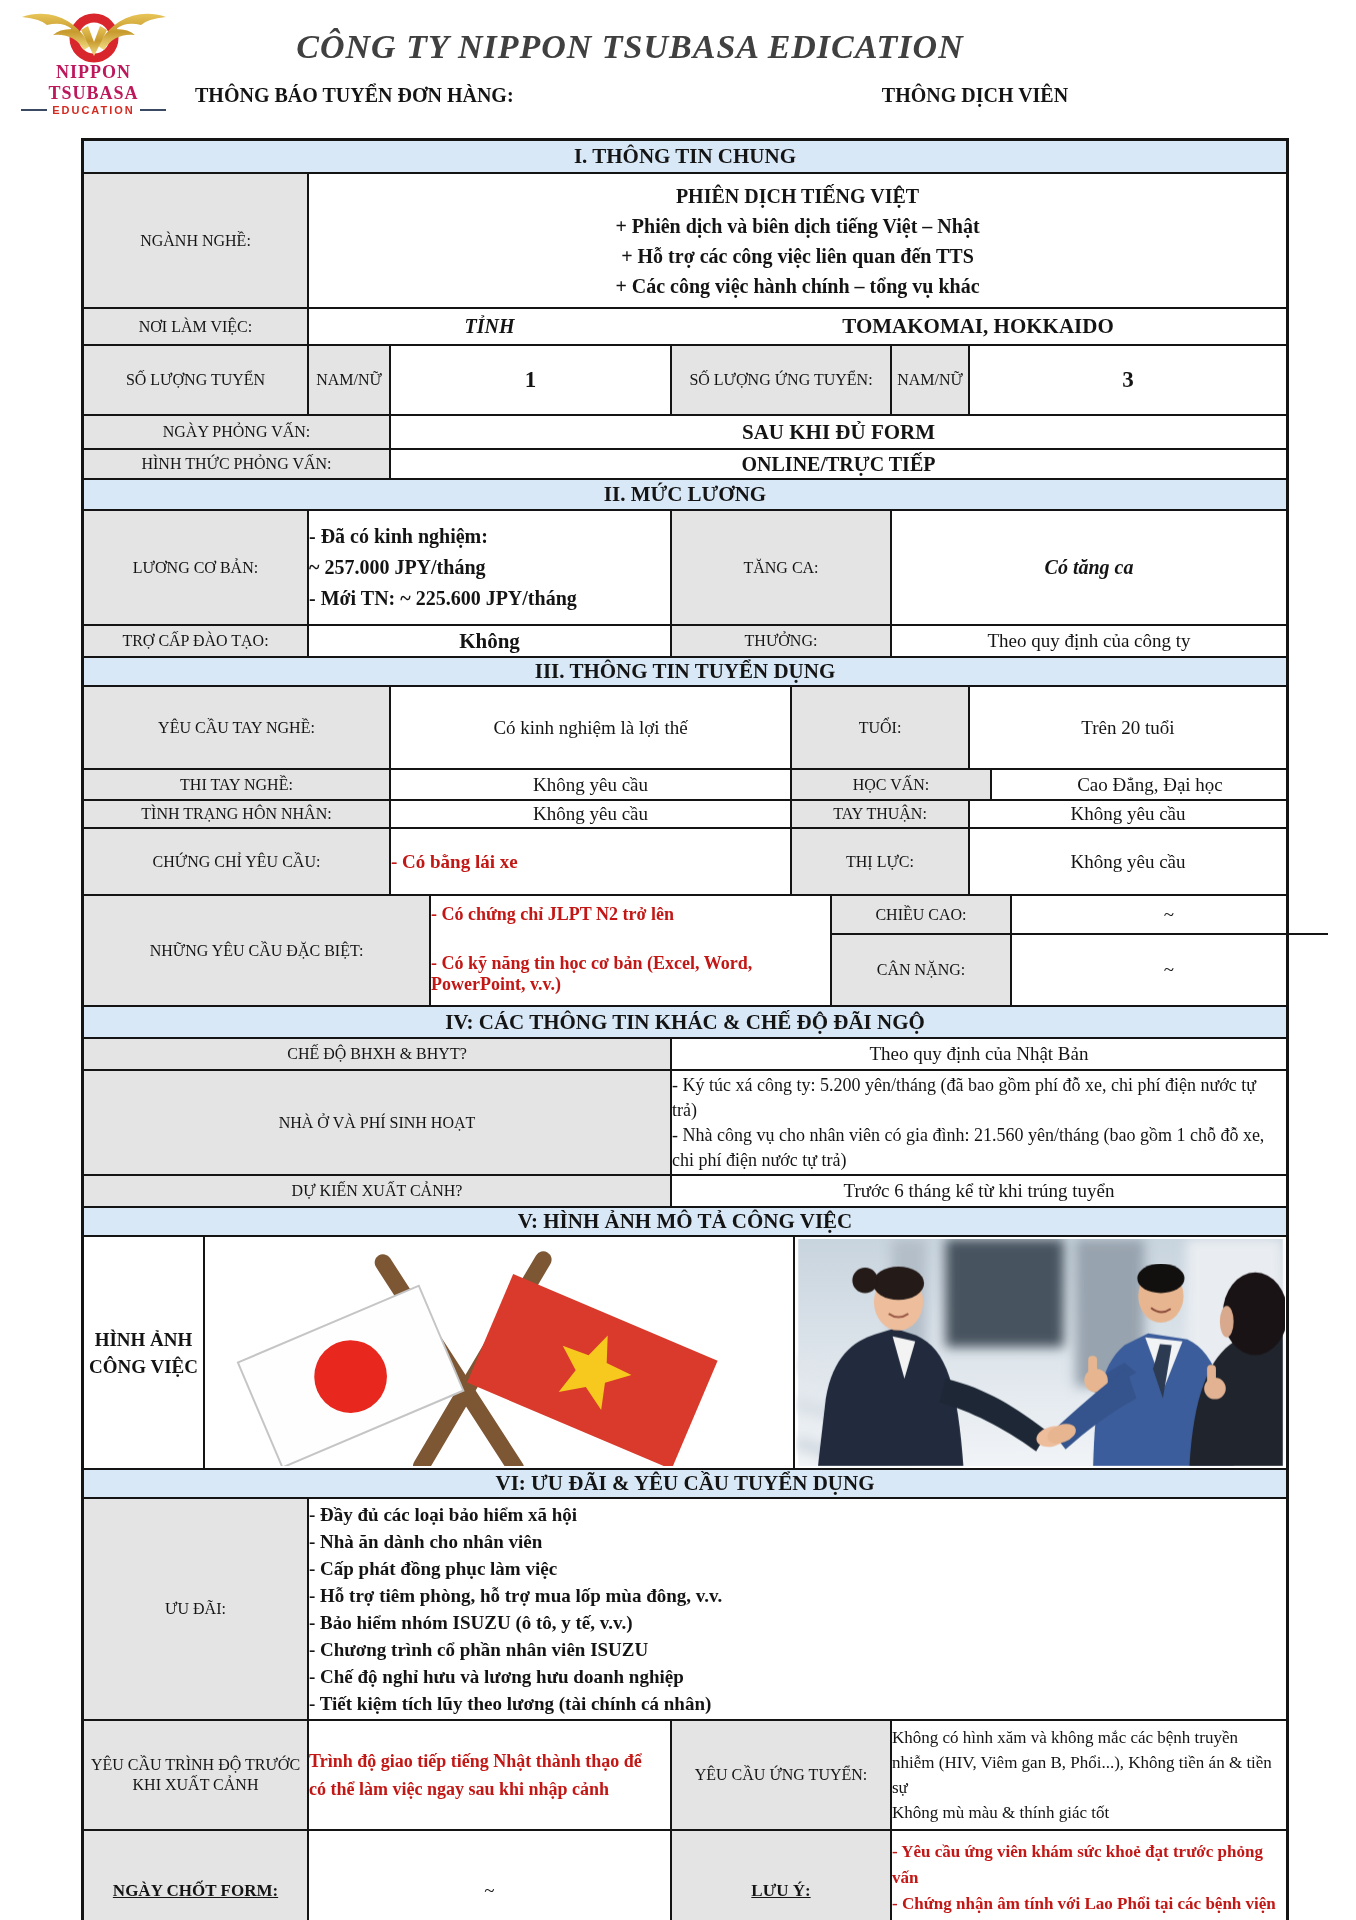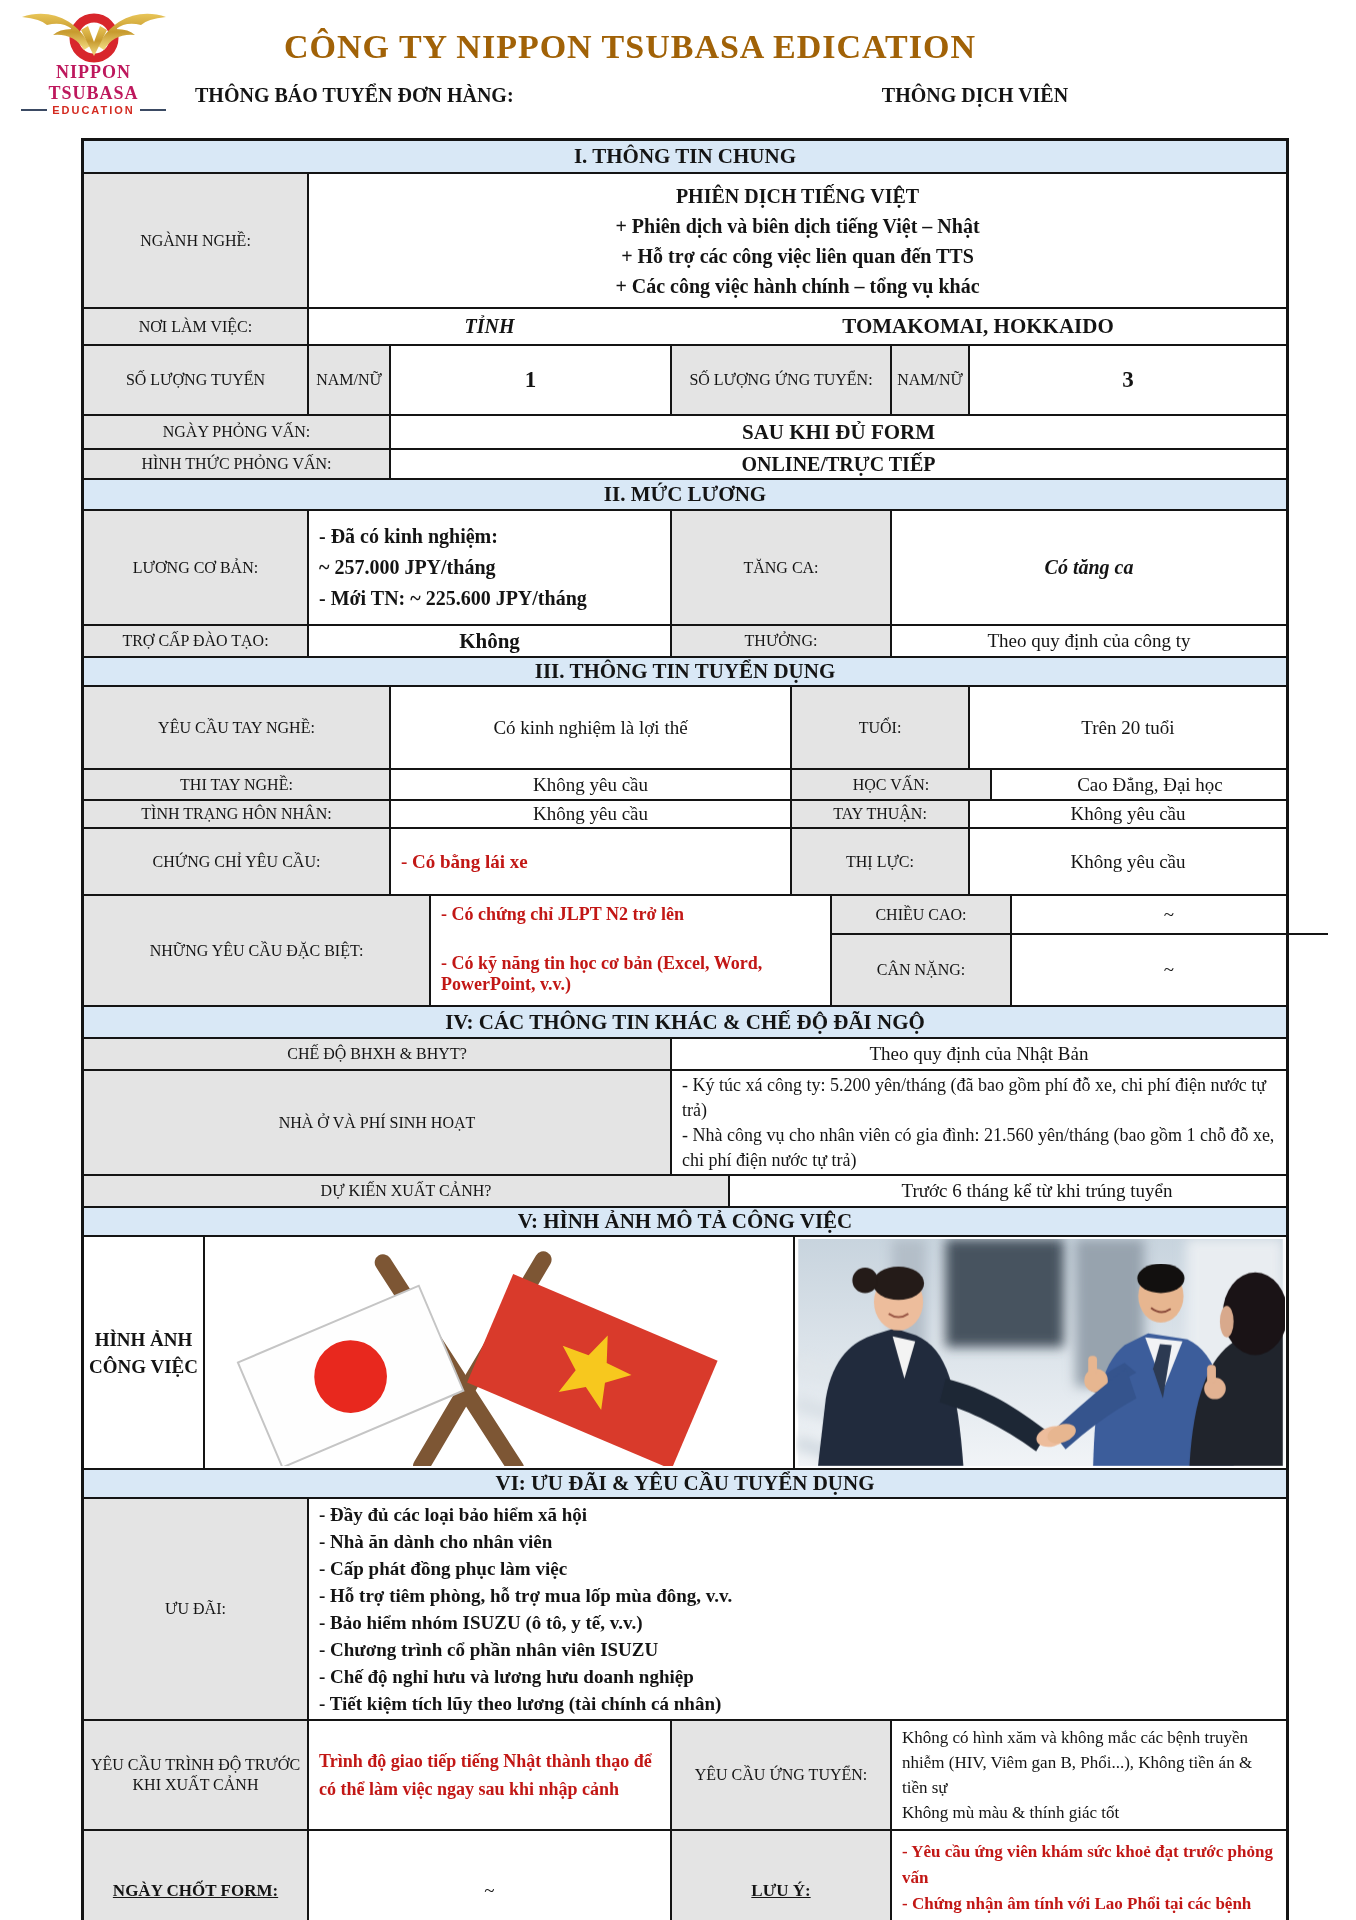--- a/index.html
+++ b/index.html
@@ -8,40 +8,40 @@
     font-family:"Liberation Serif","DejaVu Serif",serif;color:#141414;overflow:hidden;
   }
   
   .hdr-logo{position:absolute;left:6px;top:2px;width:175px;text-align:center;}
   .hdr-logo .lg-name{font-family:"Liberation Serif","DejaVu Serif",serif;font-weight:bold;font-size:18px;letter-spacing:1px;color:#be185d;margin-top:-2px;word-spacing:8px;}
   .hdr-logo .lg-sub{display:flex;align-items:center;justify-content:center;gap:5px;margin-top:0px;}
   .hdr-logo .lg-sub .dash{height:2px;width:26px;background:#3b4a63;}
   .hdr-logo .lg-sub .word{color:#d42a20;font-weight:bold;font-size:11px;letter-spacing:2px;font-family:"Liberation Sans",sans-serif;}
   .company-title{
     position:absolute;left:170px;top:28px;width:920px;text-align:center;
-    font-size:34px;font-weight:bold;color:#a16207;letter-spacing:1px;
+    font-size:34px;font-weight:bold;font-style:italic;color:#404040;letter-spacing:1px;
   }
   .notice-label{position:absolute;left:195px;top:84px;font-size:20px;font-weight:bold;}
   .notice-value{position:absolute;left:667px;top:84px;width:616px;text-align:center;font-size:20px;font-weight:bold;}
   
   .tbl{position:absolute;left:81px;top:138px;width:1202px;border:3px solid #141414;background:#fff;}
   .row{display:flex;border-top:2px solid #141414;align-items:stretch;}
   .row:first-child{border-top:none;}
   .cell{box-sizing:border-box;flex:0 0 auto;display:flex;flex-direction:column;align-items:center;justify-content:center;text-align:center;overflow:hidden;}
   .cell+.cell{border-left:2px solid #141414;}
   .cell.nb{border-left:none;}
   .gray{background:#e4e4e4;}
   .barrow .cell{width:100%;background:#d9e8f6;font-weight:bold;font-size:21px;}
   .lbl{font-size:16px;line-height:20px;padding:2px 4px;}
   .val{font-size:19px;}
   .b{font-weight:bold;}
   .i{font-style:italic;}
   .ul{text-decoration:underline;}
   .red{color:#c21715;font-weight:bold;}
-  .left{align-items:flex-start;text-align:left;padding-left:10px;padding-right:8px;}
+  .left{align-items:flex-start;text-align:left;padding-right:8px;}
   .nganh-line{font-size:20px;font-weight:bold;line-height:30px;}
   .luong-line{font-size:20px;font-weight:bold;line-height:31px;}
   .uudai-line{font-size:19px;font-weight:bold;line-height:27px;}
   .body-line{font-size:17px;line-height:25px;}
   .red-line{font-size:17px;line-height:26px;}
   .subcol{display:flex;flex-direction:column;flex:0 0 auto;}
   .subrow{display:flex;flex:1 1 auto;}
   .subrow+.subrow{border-top:2px solid #141414;}
   .subrow .cell:first-child{border-left:none;}
   .imgcell{padding:0;justify-content:center;background:#fff;}
@@ -202,21 +202,21 @@
 
   <div class="row" style="height:103px;">
     <div class="cell gray lbl" style="width:586px;">NHÀ Ở VÀ PHÍ SINH HOẠT</div>
     <div class="cell left" style="width:616px;justify-content:center;">
       <div class="body-line" style="font-size:18px;">- Ký túc xá công ty: 5.200 yên/tháng (đã bao gồm phí đỗ xe, chi phí điện nước tự trả)</div>
       <div class="body-line" style="font-size:18px;">- Nhà công vụ cho nhân viên có gia đình: 21.560 yên/tháng (bao gồm 1 chỗ đỗ xe, chi phí điện nước tự trả)</div>
     </div>
   </div>
 
   <div class="row" style="height:30px;">
-    <div class="cell gray lbl" style="width:644px;text-align:center;">DỰ KIẾN XUẤT CẢNH?</div>
+    <div class="cell gray lbl" style="width:586px;text-align:center;">DỰ KIẾN XUẤT CẢNH?</div>
     <div class="cell val" style="width:616px;">Trước 6 tháng kể từ khi trúng tuyển</div>
   </div>
 
   <div class="row barrow" style="height:27px;">
     <div class="cell">V: HÌNH ẢNH MÔ TẢ CÔNG VIỆC</div>
   </div>
 
   <div class="row" style="height:231px;">
     <div class="cell b" style="width:119px;font-size:19px;line-height:27px;">
       <div>HÌNH ẢNH</div>

